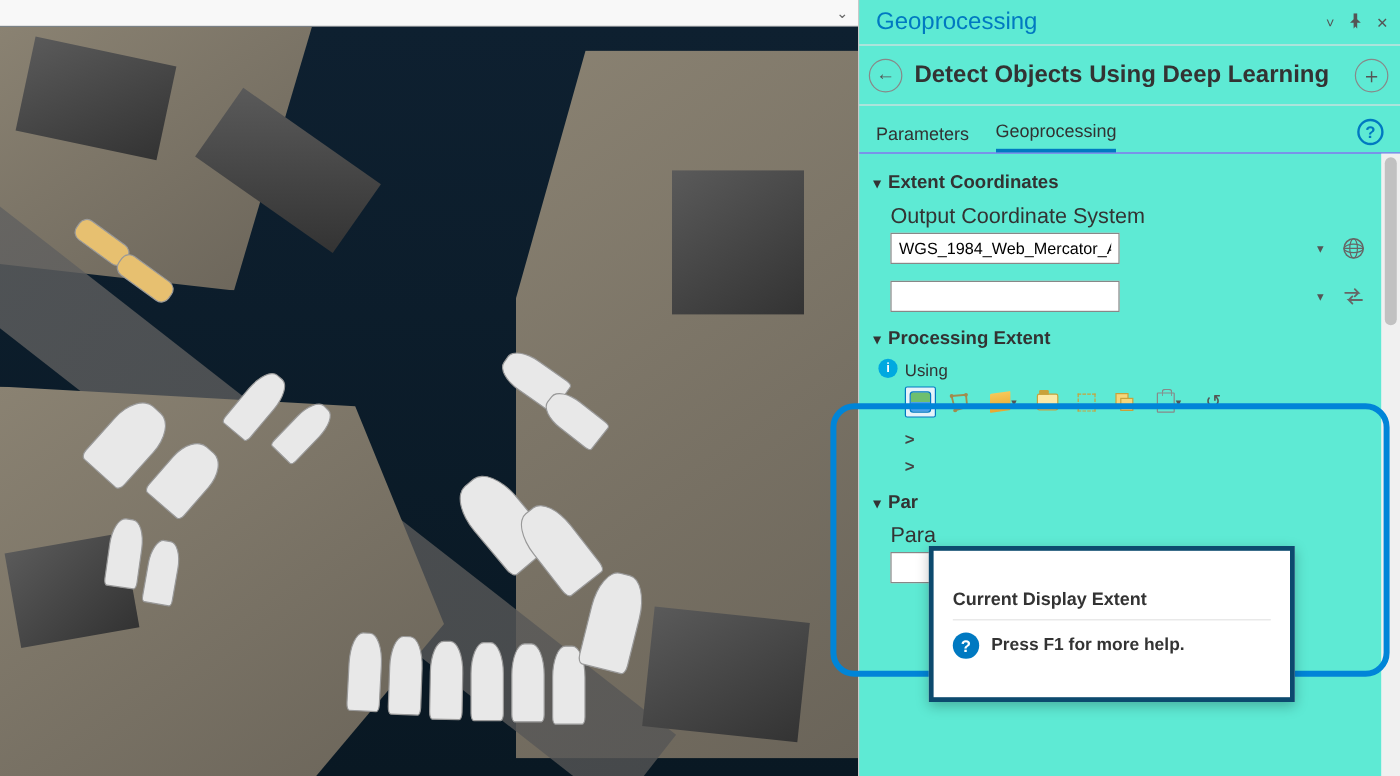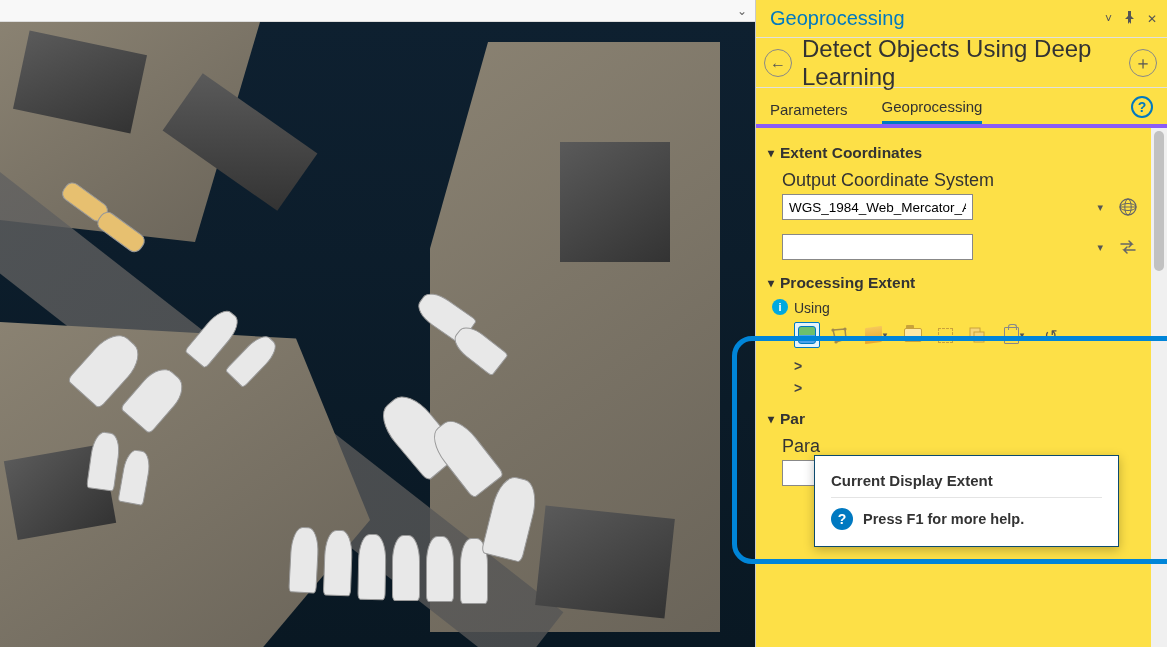--- a/index.html
+++ b/index.html
@@ -18,33 +18,33 @@
         linear-gradient(135deg,#1a2832 0%,#0d1820 30%,#1e2d38 60%,#16242e 100%);
       position:relative;
     }
     .sat-detail { position:absolute; }
     .building { background:linear-gradient(145deg,#5a5a5a,#333); }
     .road { background:linear-gradient(90deg,#606060,#555); }
     .water { background:linear-gradient(180deg,#0e2030,#091823); }
     .boat { background:#e8e8e8; border-radius:40% 40% 10% 10%; border:1px solid #999; }
     .ground { background:linear-gradient(145deg,#8a8272,#6a6459); }
 
-    .panel { width:412px; background:#fde047; border-left:1px solid #c9c9c9; display:flex; flex-direction:column; position:relative; }
+    .panel { width:452px; background:#5eead4; border-left:1px solid #c9c9c9; display:flex; flex-direction:column; position:relative; }
 
     .panel-title { height:38px; display:flex; align-items:center; padding:0 10px 0 14px; border-bottom:1px solid #e0e0e0; }
     .panel-title h1 { color:#0079c1; font-size:20px; font-weight:400; flex:1; }
     .panel-title .pt-icons { display:flex; gap:12px; align-items:center; color:#555; }
     .pt-icons span { cursor:pointer; font-size:12px; }
 
     .tool-title { height:50px; display:flex; align-items:center; padding:0 10px 0 8px; gap:10px; border-bottom:1px solid #e0e0e0; }
     .back-btn { width:28px; height:28px; border-radius:50%; border:1.5px solid #888; display:flex; align-items:center; justify-content:center; color:#555; cursor:pointer; font-size:16px;}
-    .tool-title h2 { font-size:24px; font-weight:400; color:#333; flex:1; }
+    .tool-title h2 { font-size:20px; font-weight:700; color:#333; flex:1; }
     .plus-btn { width:28px; height:28px; border-radius:50%; border:1.5px solid #888; display:flex; align-items:center; justify-content:center; color:#555; cursor:pointer; font-size:18px; }
 
-    .tabs { display:flex; height:40px; align-items:flex-end; padding:0 14px; border-bottom:4px solid #8b5cf6; gap:34px; }
+    .tabs { display:flex; height:40px; align-items:flex-end; padding:0 14px; border-bottom:1px solid #8b5cf6; gap:22px; }
     .tab { font-size:15px; color:#323232; padding-bottom:6px; cursor:pointer; }
     .tab.active { color:#323232; font-weight:500; border-bottom:3px solid #0079c1; }
     .help-icn { margin-left:auto; width:22px; height:22px; border-radius:50%; border:2px solid #0079c1; color:#0079c1; display:flex; align-items:center; justify-content:center; font-size:14px; font-weight:700; cursor:pointer; margin-bottom:6px; }
 
     .scroll-host { position:relative; flex:1; display:flex; }
     .content { flex:1; padding:10px 12px 10px 12px; overflow-y:auto; font-size:14px; color:#323232; }
     .vscroll { width:16px; background:#f0f0f0; }
     .vscroll-thumb { width:10px; margin:3px auto 0; height:140px; background:#c1c1c1; border-radius:5px; }
 
     .section-hdr { display:flex; align-items:center; gap:6px; font-weight:600; font-size:15.5px; color:#333; margin-top:6px; margin-bottom:8px; cursor:pointer;}
@@ -70,21 +70,21 @@
     .folder-icn::before{content:'';position:absolute;top:-4px;left:1px;width:8px;height:4px;background:#c9a23a;border-radius:1px 1px 0 0;}
     .sel-icn { width:15px;height:15px;border:1.5px dashed #c9a23a; }
     .union-icn { width:16px;height:16px; }
     .clip-icn { width:15px;height:17px;border:1.5px solid #888;position:relative;border-radius:1px;}
     .clip-icn::after{content:'';position:absolute;top:-4px;left:3px;width:7px;height:5px;border:1.5px solid #888;border-bottom:none;border-radius:3px 3px 0 0;}
     .undo-icn { font-size:16px;color:#555; }
     .tiny-caret { font-size:9px;color:#555;margin-left:1px; }
 
     .highlight-ring { position:absolute; border:5px solid #0085d8; border-radius:20px; pointer-events:none; }
 
-    .tooltip { position:absolute; background:#fff; border:1px solid #0c4a6e; box-shadow:0 3px 10px rgba(0,0,0,.25); padding:16px 16px; width:305px; z-index:60;}
+    .tooltip { position:absolute; background:#fff; border:4px solid #0c4a6e; box-shadow:0 3px 10px rgba(0,0,0,.25); padding:32px 16px; width:305px; z-index:60;}
     .tooltip h3 { font-size:15px; font-weight:600; color:#333; margin-bottom:8px;}
     .tooltip p { font-size:14px;color:#333;line-height:1.4; margin-bottom:14px;}
     .tip-help { border-top:1px solid #e4e4e4; padding-top:10px; display:flex; align-items:center; gap:10px; font-weight:600; font-size:14.5px;color:#333;}
     .tip-help .qm{ width:22px;height:22px;border-radius:50%;background:#0079c1;color:#fff;display:flex;align-items:center;justify-content:center;font-size:14px;font-weight:700;}
     .truncated {display:flex;align-items:center;gap:6px;margin-left:26px;color:#444;font-size:14px;margin-bottom:6px;}
     .truncated .gt{font-weight:700;}
 
     .svg-ico{width:100%;height:100%;}
   </style>
 </head>

